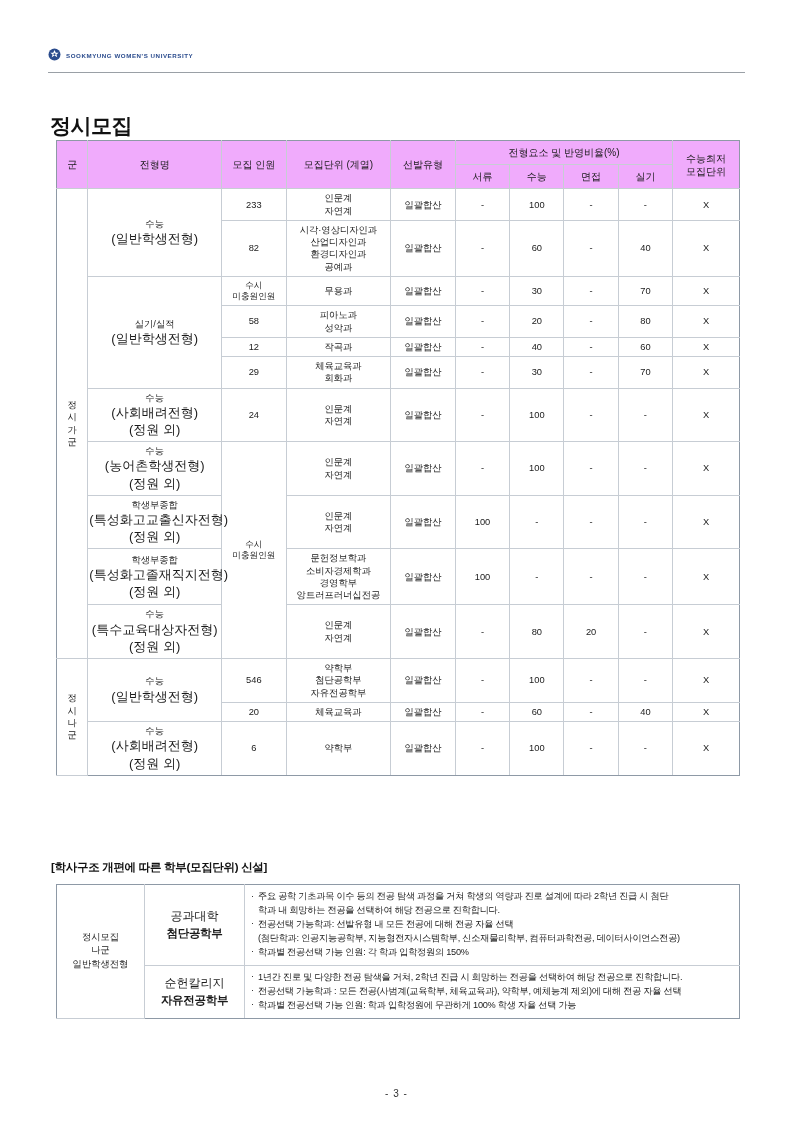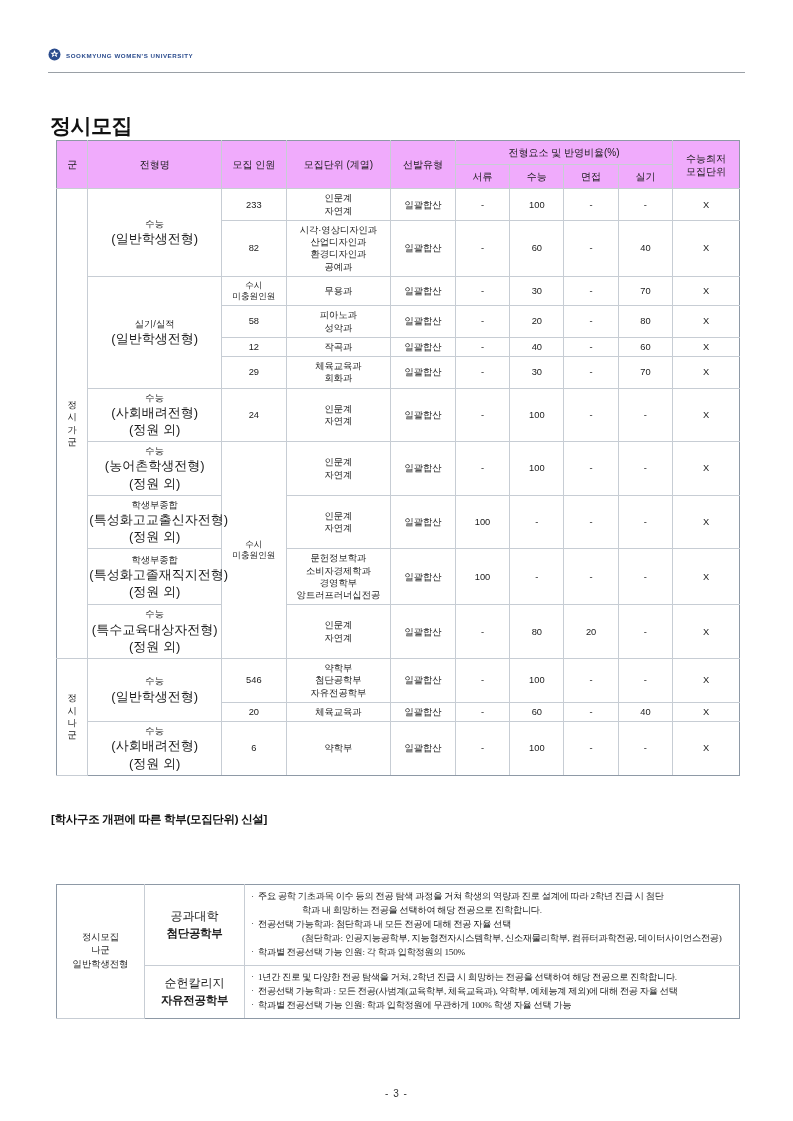--- a/index.html
+++ b/index.html
@@ -119,21 +119,21 @@
   table.grid thead tr:first-child th {
     border-top: 1.5px solid #8e99a6;
   }
   table.grid tbody tr:last-child > td {
     border-bottom: 1.5px solid #8e99a6;
   }
 
   
   .section-heading {
     position: absolute;
-    top: 812px;
+    top: 860px;
     left: 51px;
     font-size: 11.5px;
     font-weight: bold;
     color: #111111;
     letter-spacing: -0.3px;
   }
 
   
   .bottom-table-wrap {
     position: absolute;
@@ -169,38 +169,36 @@
   .notes-dept {
     text-align: center;
     line-height: 1.65;
   }
   .notes-dept .college { display: block; font-size: 12px; }
   .notes-dept .dept { display: block; font-size: 11.5px; font-weight: bold; letter-spacing: -0.3px; }
   .notes-body ul {
     margin: 0;
     padding: 0;
     list-style: none;
-    font-family: Liberation Serif, serif;
   }
   .notes-body li {
     position: relative;
     padding-left: 7px;
     font-size: 9.2px;
     line-height: 1.52;
     letter-spacing: -0.25px;
   }
   .notes-body li::before {
     content: "·";
     position: absolute;
     left: 0;
     top: -0.5px;
   }
   .notes-body li.cont {
     padding-left: 7px;
-    margin-left: 44px;
   }
   .notes-body li.cont::before { content: ""; }
 
   
   .page-footer {
     position: absolute;
     bottom: 22px;
     left: 0;
     right: 0;
     text-align: center;
@@ -547,21 +545,21 @@
             <span>일반학생전형</span>
           </td>
           <td class="notes-dept">
             <span class="college">공과대학</span>
             <span class="dept">첨단공학부</span>
           </td>
           <td class="notes-body">
             <ul>
               <li>주요 공학 기초과목 이수 등의 전공 탐색 과정을 거쳐 학생의 역량과 진로 설계에 따라 2학년 진급 시 첨단</li>
               <li class="cont">학과 내 희망하는 전공을 선택하여 해당 전공으로 진학합니다.</li>
-              <li>전공선택 가능학과: 첨단학과 내 모든 전공에 대해 전공 자율 선택</li>
+              <li>전공선택 가능학과: 선발유형 내 모든 전공에 대해 전공 자율 선택</li>
               <li class="cont">(첨단학과: 인공지능공학부, 지능형전자시스템학부, 신소재물리학부, 컴퓨터과학전공, 데이터사이언스전공)</li>
               <li>학과별 전공선택 가능 인원: 각 학과 입학정원의 150%</li>
             </ul>
           </td>
         </tr>
         <tr>
           <td class="notes-dept">
             <span class="college">순헌칼리지</span>
             <span class="dept">자유전공학부</span>
           </td>

